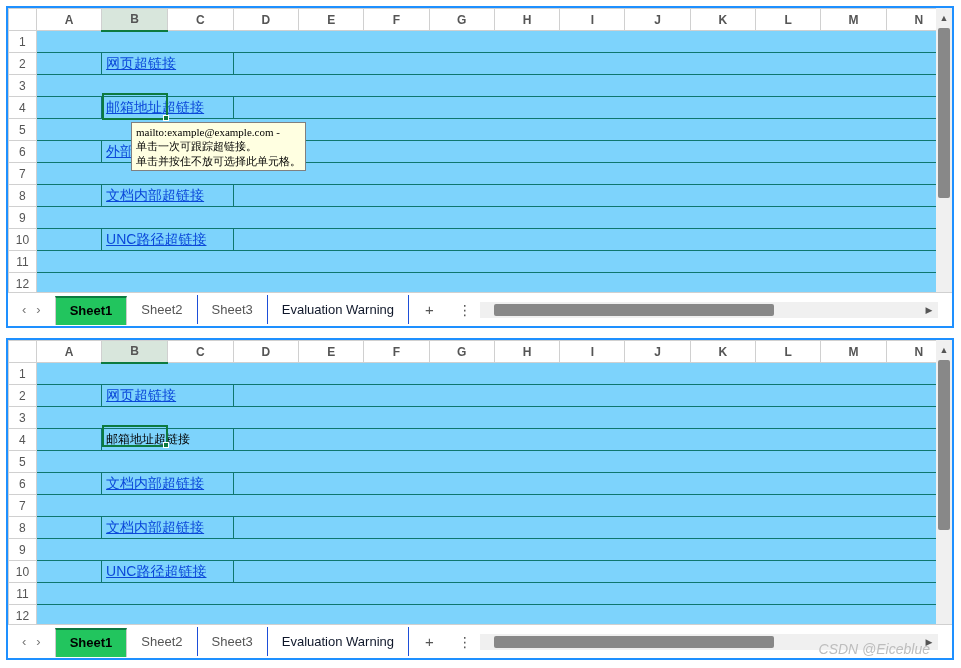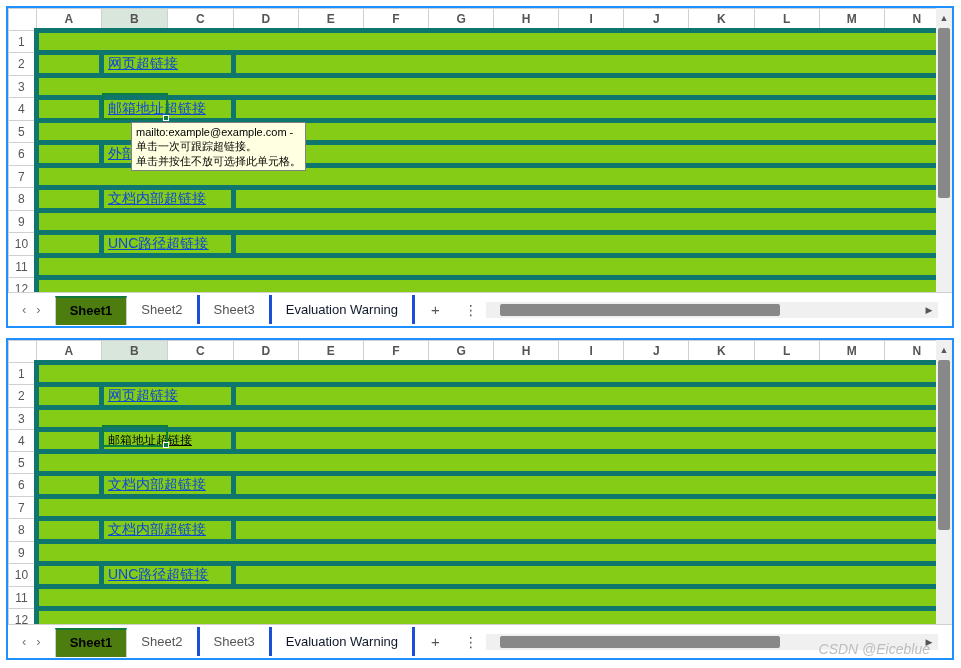--- a/index.html
+++ b/index.html
@@ -39,27 +39,26 @@
     border: 1px solid #d0d0d0;
     color: #555;
     font-size: 12px;
     height: 20px;
   }
   .colhead.selected {
     background: #d8e6dc;
     border-bottom: 2px solid #0d7a3f;
   }
   td.cell {
-    border: 5px solid #0f766e;
+    border: 1px solid #0f766e;
     height: 22px;
     padding: 0 4px;
     vertical-align: middle;
-    background: #84cc16;
+    background: #7dd3fc;
     white-space: nowrap;
-    text-decoration: underline;
   }
   td.cell.h10 { height: 10px; }
   .link {
     color: #0b48d9;
     text-decoration: underline;
     font-size: 14px;
   }
   .plain {
     color: #000;
     font-size: 12px;
@@ -74,21 +73,21 @@
     position: absolute;
     right: -3px; bottom: -3px;
     width: 6px; height: 6px;
     background: #0d7a3f;
     border: 1px solid #fff;
   }
   .tooltip {
     position: absolute;
     background: #ffffe1;
     border: 1px solid #808080;
-    font-family: Liberation Sans, sans-serif;
+    font-family: Liberation Serif, serif;
     font-size: 11px;
     color: #000;
     padding: 2px 4px;
     line-height: 1.3;
     z-index: 10;
     white-space: pre;
   }
   .vscroll {
     position: absolute;
     right: 0; top: 0;
@@ -124,26 +123,26 @@
     display: flex;
     gap: 10px;
     padding: 0 14px;
     color: #777;
   }
   .tabbar .navbtns span { cursor: pointer; font-size: 13px; }
   .tabs { display: flex; align-items: center; }
   .tab {
     padding: 7px 14px;
     color: #555;
-    border-right: 3px solid #1d4ed8;
+    border-right: 1px solid #1d4ed8;
     cursor: pointer;
     font-size: 13px;
   }
   .tab.active {
-    background: #4d7c0f;
+    background: #22c55e;
     border-top: 2px solid #0d7a3f;
     border-left: 1px solid #ccc;
     border-right: 1px solid #ccc;
     color: #000;
     font-weight: 600;
     position: relative;
     top: 1px;
     padding-top: 5px;
   }
   .tab.warn { color: #0f172a; }

